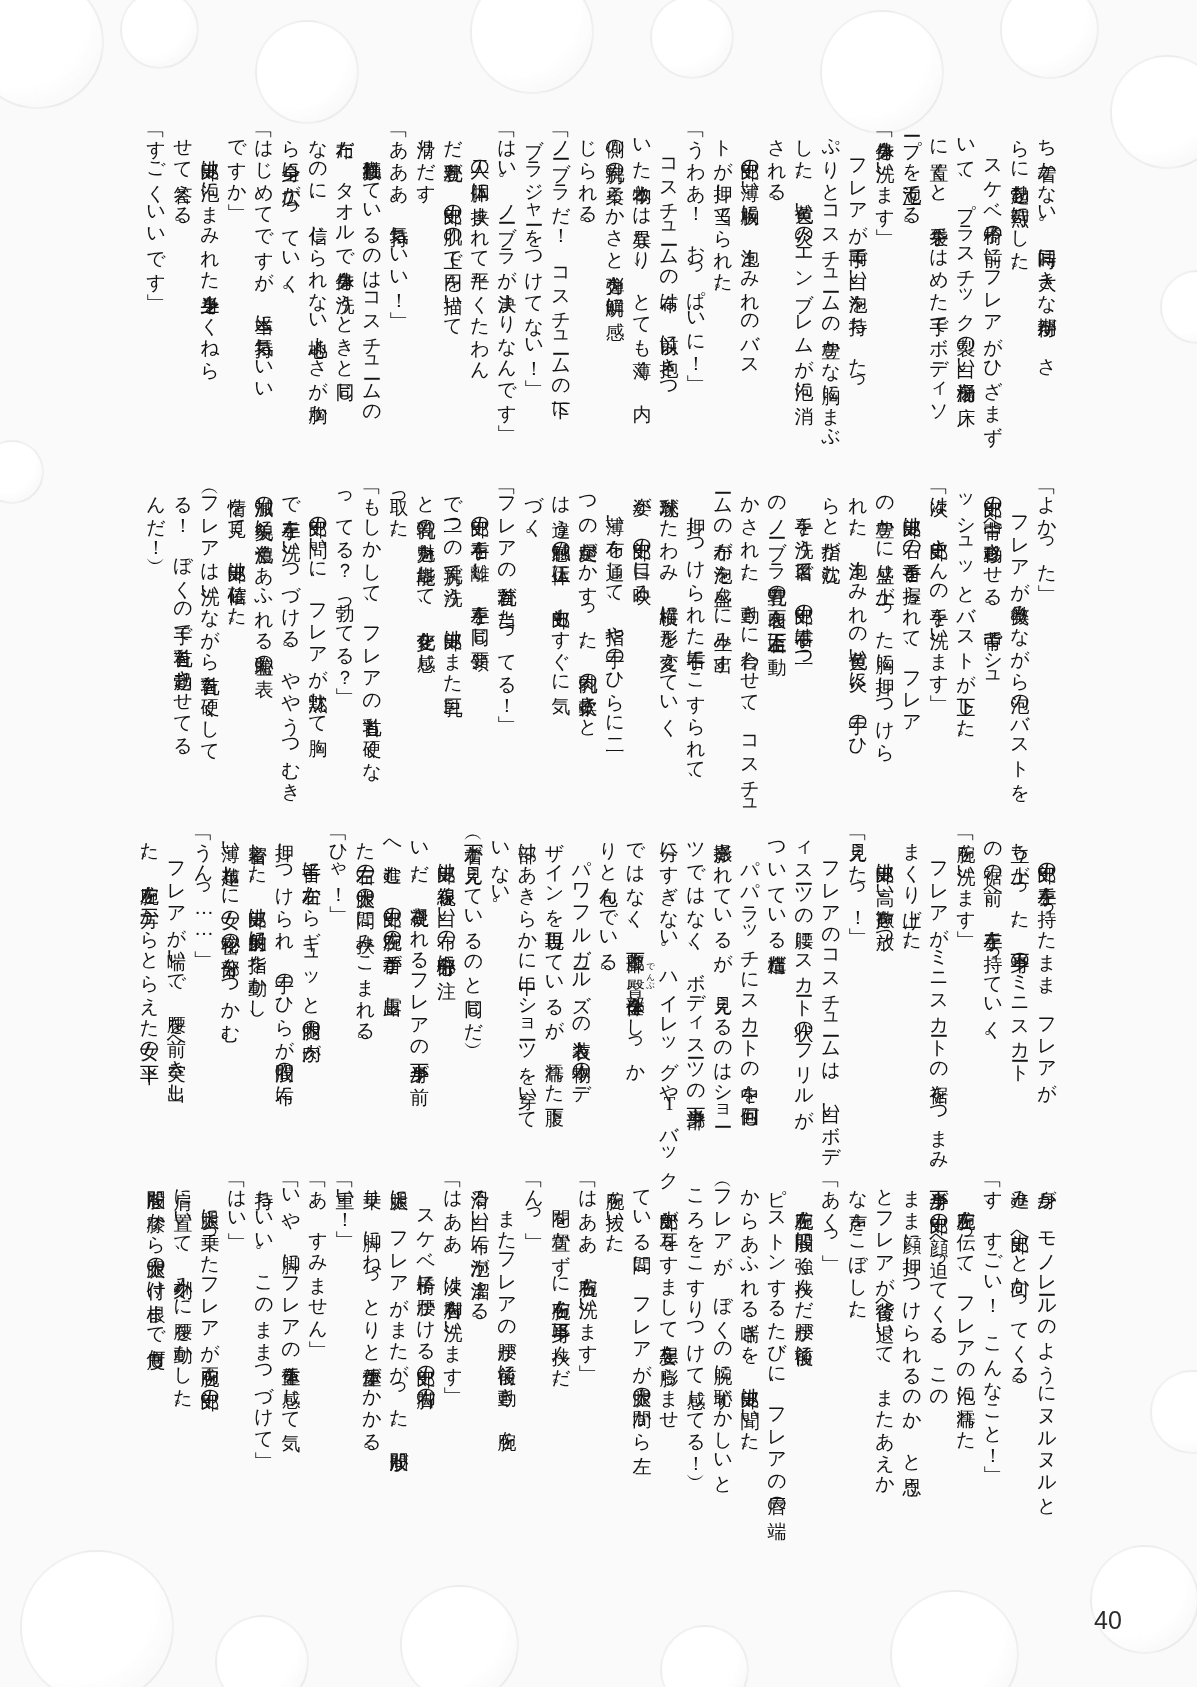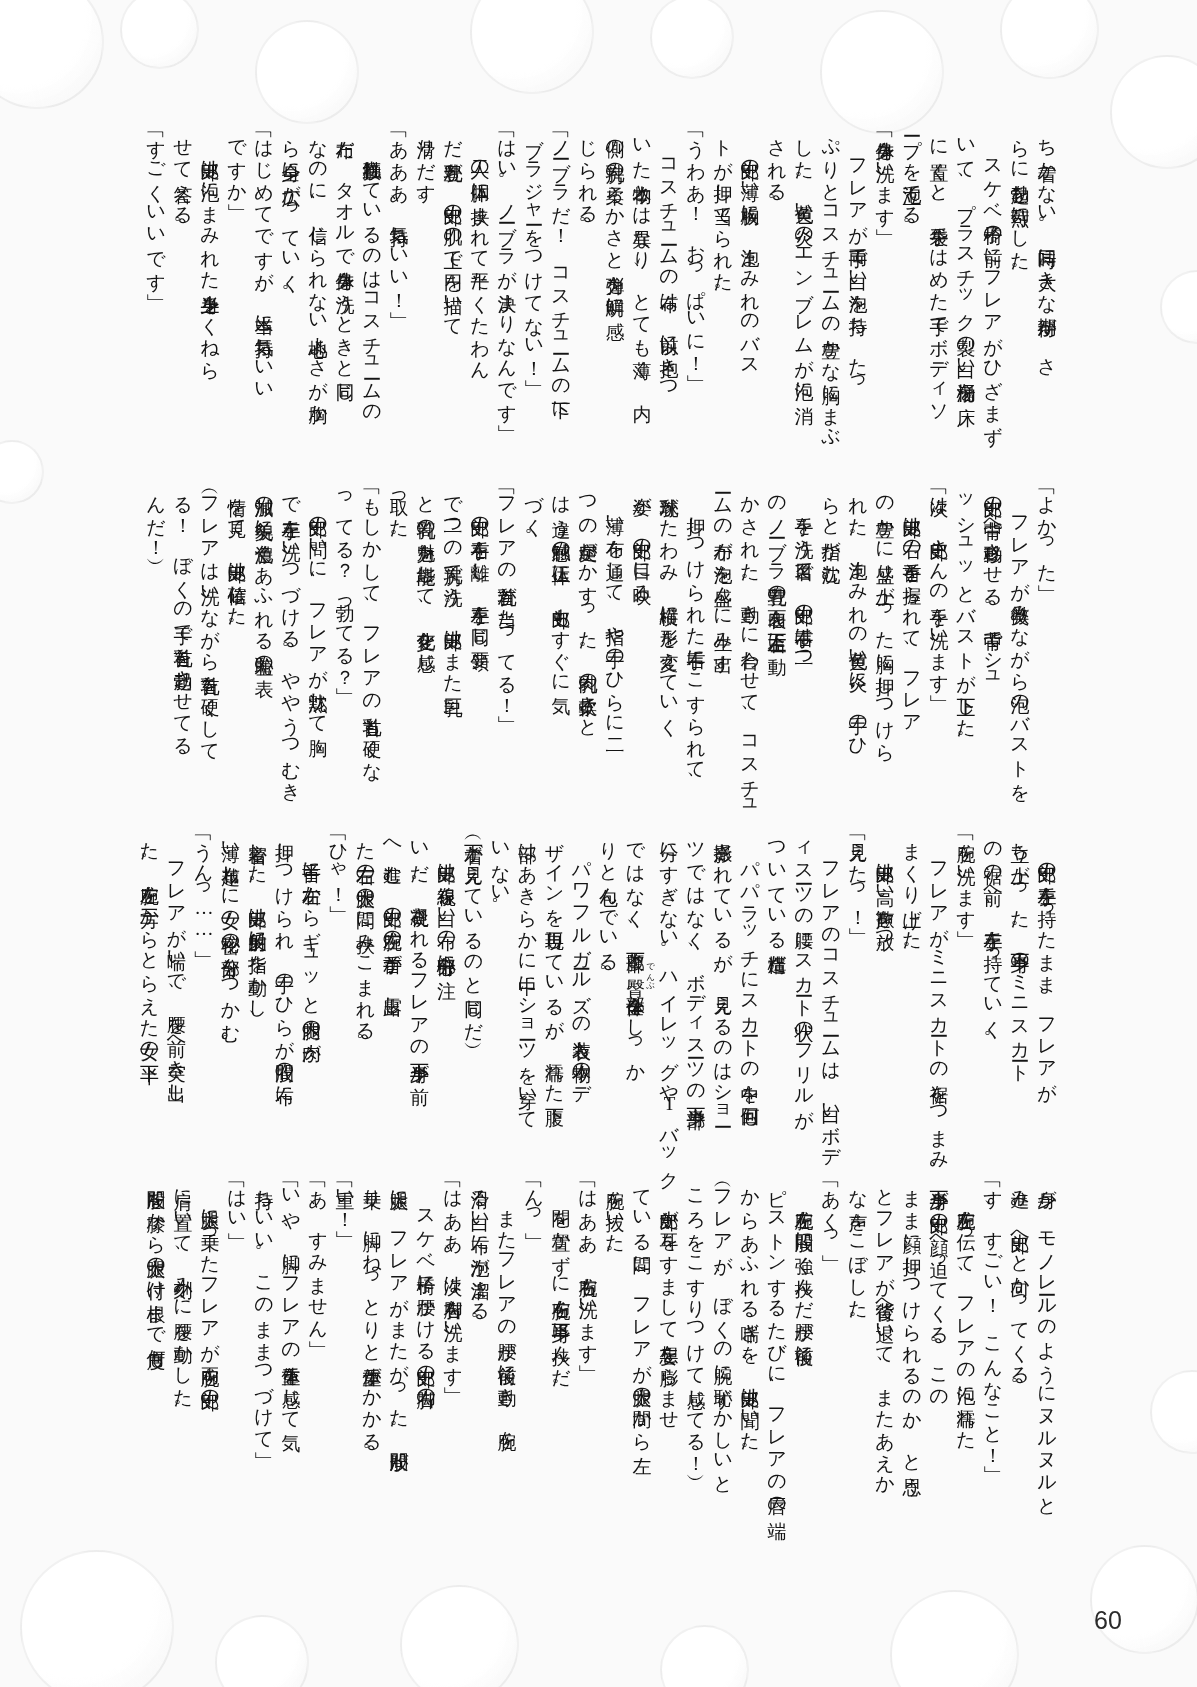--- a/index.html
+++ b/index.html
@@ -223,14 +223,14 @@
       <div class="line">「重い！」</div>
       <div class="line">「あ、すみません」</div>
       <div class="line">「いや、脚にフレアの体重を感じて気</div>
       <div class="line">持ちいい。このままつづけて」</div>
       <div class="line">「はい」</div>
       <div class="line">　太腿に乗ったフレアが両腕を史郎の</div>
       <div class="line">肩に置いて、小刻みに腰を動かした。</div>
       <div class="line">股間を膝から太腿の付け根まで何度も</div>
     </div>
 
-  <div class="page-number">60</div>
+  <div class="page-number">40</div>
 </div>
 
 </body></html>

